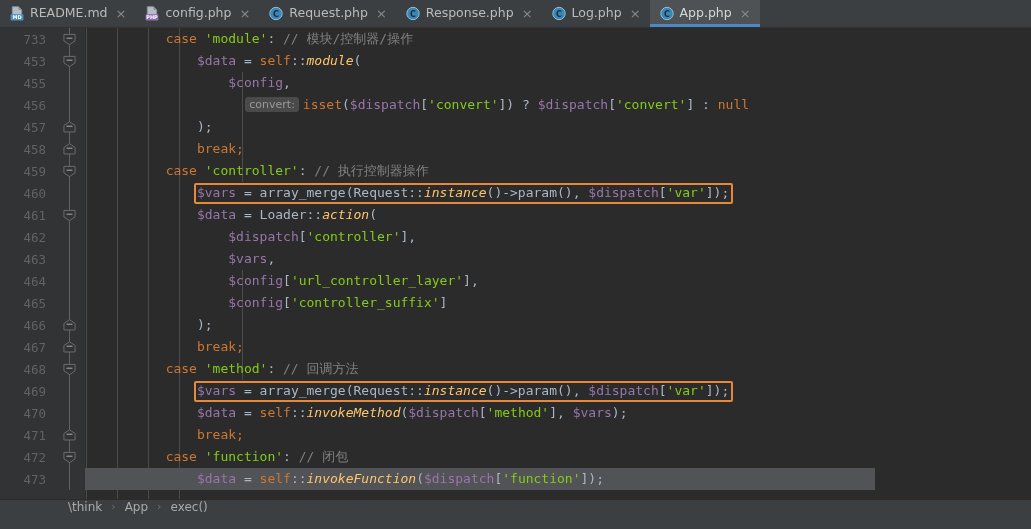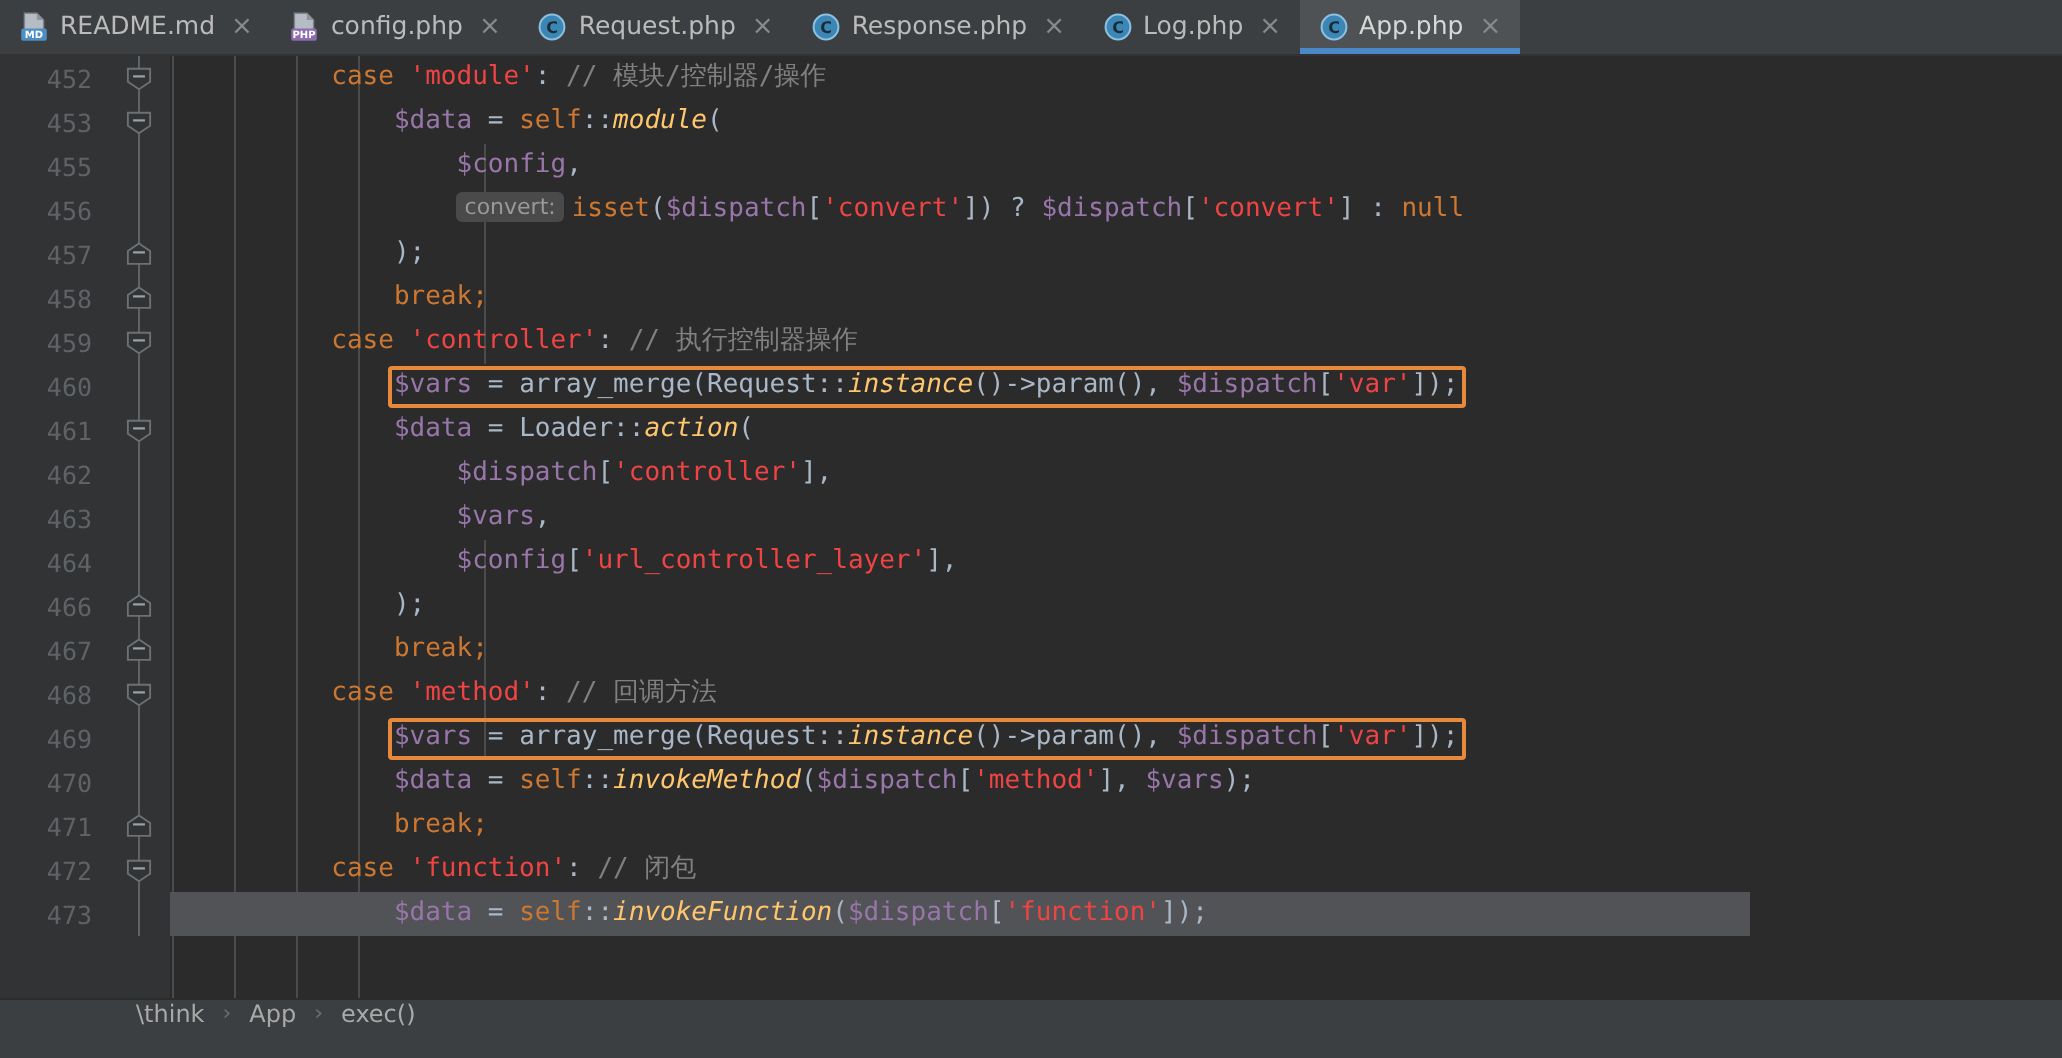--- a/index.html
+++ b/index.html
@@ -137,37 +137,38 @@
   .fold .mk {
     position: absolute;
     left: 7px;
     top: 5px;
     width: 15px;
     height: 13px;
   }
 
   
   .kw   { color: #cc7832; }
-  .str  { color: #ef4444; }
+  .str  { color: #84cc16; }
   .cmt  { color: #808080; }
   .var  { color: #9876aa; }
   .fn   { color: #ffc66d; font-style: italic; }
   .plain{ color: #a9b7c6; }
 
   
   .hint {
     background: #4a4a4a;
     color: #999999;
     font-family: "DejaVu Sans", sans-serif;
     font-size: 11px;
     border-radius: 3px;
     padding: 1px 4px 1px 4px;
     margin-right: 4px;
     position: relative;
     top: -1px;
+    margin-left: 17px;
   }
 
   
   .hlbox {
     position: absolute;
     border: 2px solid #e8883a;
     border-radius: 2px;
     z-index: 2;
     pointer-events: none;
   }
@@ -289,21 +290,21 @@
     <div class="guides" id="guides">
         <div class="guide" style="left: 1px; height: 484px;"></div>
         <div class="guide" style="left: 32px; height: 484px;"></div>
         <div class="guide" style="left: 63px; height: 484px;"></div>
         <div class="guide" style="left: 94px; height: 484px;"></div>
         <div class="guide" style="left: 157px; top: 44px; height: 110px;"></div>
         <div class="guide" style="left: 157px; top: 242px; height: 110px;"></div>
       </div>
     <div class="rows" id="rows">
         <div class="row">
-          <div class="lineno">452</div>
+          <div class="lineno">733</div>
           <div class="fold">
             <span class="line"></span>
             <svg class="mk" viewBox="0 0 15 14" xmlns="http://www.w3.org/2000/svg">
               <path d="M1.5 1.5 h12 v7 l-6 4 l-6 -4 z" fill="#313335" stroke="#6e7174" stroke-width="1"></path>
               <line x1="4.3" y1="5.6" x2="10.7" y2="5.6" stroke="#9aa0a6" stroke-width="1.2"></line>
             </svg>
           </div>
           <div class="codecell"><span class="codetext" style="padding-left: 80.64px;"><span class="kw">case </span><span class="str">'module'</span><span class="plain">: </span><span class="cmt">// 模块/控制器/操作</span></span></div>
         </div>
         <div class="row">
@@ -395,20 +396,27 @@
             <span class="line"></span>
           </div>
           <div class="codecell"><span class="codetext" style="padding-left: 143.28px;"><span class="var">$vars</span><span class="plain">,</span></span></div>
         </div>
         <div class="row">
           <div class="lineno">464</div>
           <div class="fold">
             <span class="line"></span>
           </div>
           <div class="codecell"><span class="codetext" style="padding-left: 143.28px;"><span class="var">$config</span><span class="plain">[</span><span class="str">'url_controller_layer'</span><span class="plain">],</span></span></div>
+        </div>
+        <div class="row">
+          <div class="lineno">465</div>
+          <div class="fold">
+            <span class="line"></span>
+          </div>
+          <div class="codecell"><span class="codetext" style="padding-left: 143.28px;"><span class="var">$config</span><span class="plain">[</span><span class="str">'controller_suffix'</span><span class="plain">]</span></span></div>
         </div>
         <div class="row">
           <div class="lineno">466</div>
           <div class="fold">
             <span class="line"></span>
             <svg class="mk" viewBox="0 0 15 14" xmlns="http://www.w3.org/2000/svg">
               <path d="M7.5 0.8 l6 4 v7 h-12 v-7 z" fill="#313335" stroke="#6e7174" stroke-width="1"></path>
               <line x1="4.3" y1="5.6" x2="10.7" y2="5.6" stroke="#9aa0a6" stroke-width="1.2"></line>
             </svg>
           </div>

